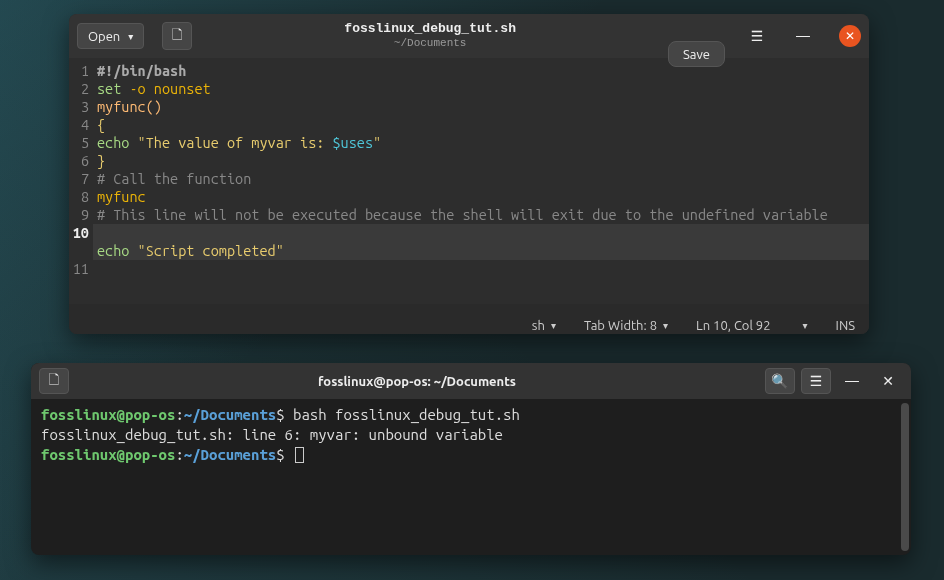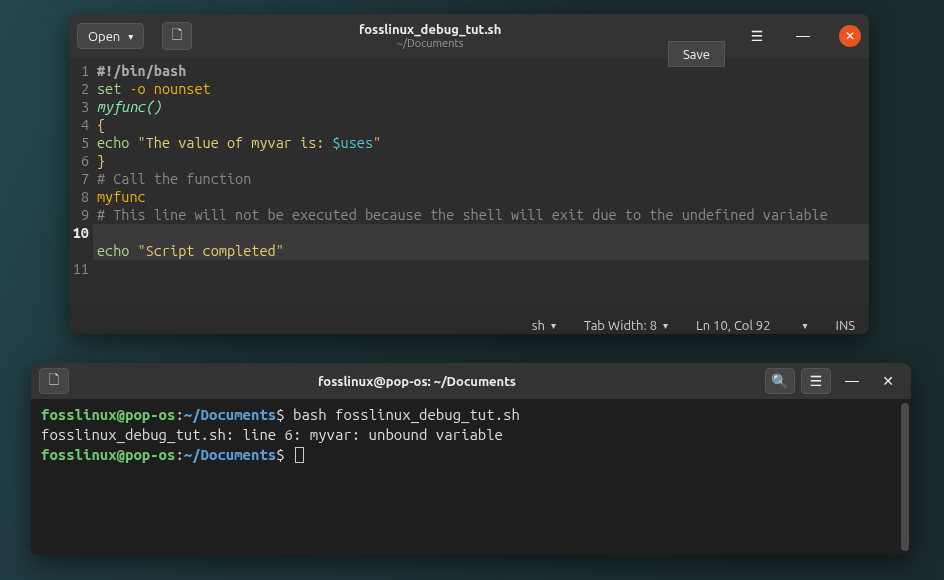--- a/index.html
+++ b/index.html
@@ -27,25 +27,25 @@
     display:flex; align-items:center; gap:8px;
     background:#454545; border:1px solid #555;
     border-radius:4px; padding:5px 10px; color:#eee; font-size:13px;
   }
   .chevron-down { font-size:10px; }
   .newtab-btn {
     background:#454545; border:1px solid #555; border-radius:4px;
     width:30px; height:28px; display:flex; align-items:center; justify-content:center;
     color:#eee; font-size:13px;
   }
-  .title-block { flex:1; text-align:center; line-height:1.25; }
+  .title-block { flex:1; text-align:center; line-height:1.25;font-family:Liberation Mono, monospace; }
   .title-block .fname { font-weight:700; color:#eee; font-size:13px; }
   .title-block .path  { color:#999; font-size:11px; }
   .save-btn {
-    background:#454545; border:1px solid #555; border-radius:0;
+    background:#454545; border:1px solid #555; border-radius:8px;
     padding:5px 14px; color:#eee; font-size:13px;margin-top:36px;
   }
   .hamburger-btn, .min-btn {
     width:28px; height:28px; display:flex; align-items:center; justify-content:center;
     color:#eee; border-radius:4px; font-size:14px;
   }
   .close-circle {
     width:22px; height:22px; border-radius:50%; background:#E95420;
     display:flex; align-items:center; justify-content:center; color:#fff; font-size:12px;
     margin-left:4px;
@@ -60,21 +60,21 @@
   }
   .gutter .gl { height:18px; }
   .gutter .cur { color:#eee; font-weight:700; }
   .code { flex:1; padding:4px 0 0 4px; position:relative; }
   .code .ln { height:18px; white-space:pre; color:#ccc; }
   .hl-row { position:absolute; left:0; right:0; height:36px; top:166px; background:#3a3a3a; z-index:0;}
   .code .front { position:relative; z-index:1; }
   .kw     { color:#a7d984; }         
   .shebang{ color:#aaa; font-weight:700;}
   .cm     { color:#888; }
-  .fn     { color:#86efac;font-style:italic; }
+  .fn     { color:#fdba74; }
   .br     { color:#e8cc6e; }
   .str    { color:#e8cc6e; }
   .var    { color:#4fc6d8; }
   .norm   { color:#eab308; }
   .editor-status {
     height:30px; background:#2a2a2a; display:flex; align-items:center;
     justify-content:flex-end; gap:28px; padding:0 14px; color:#ccc; font-size:13px;
   }
   .status-seg { display:flex; align-items:center; gap:6px;margin-top:12px; }
   

